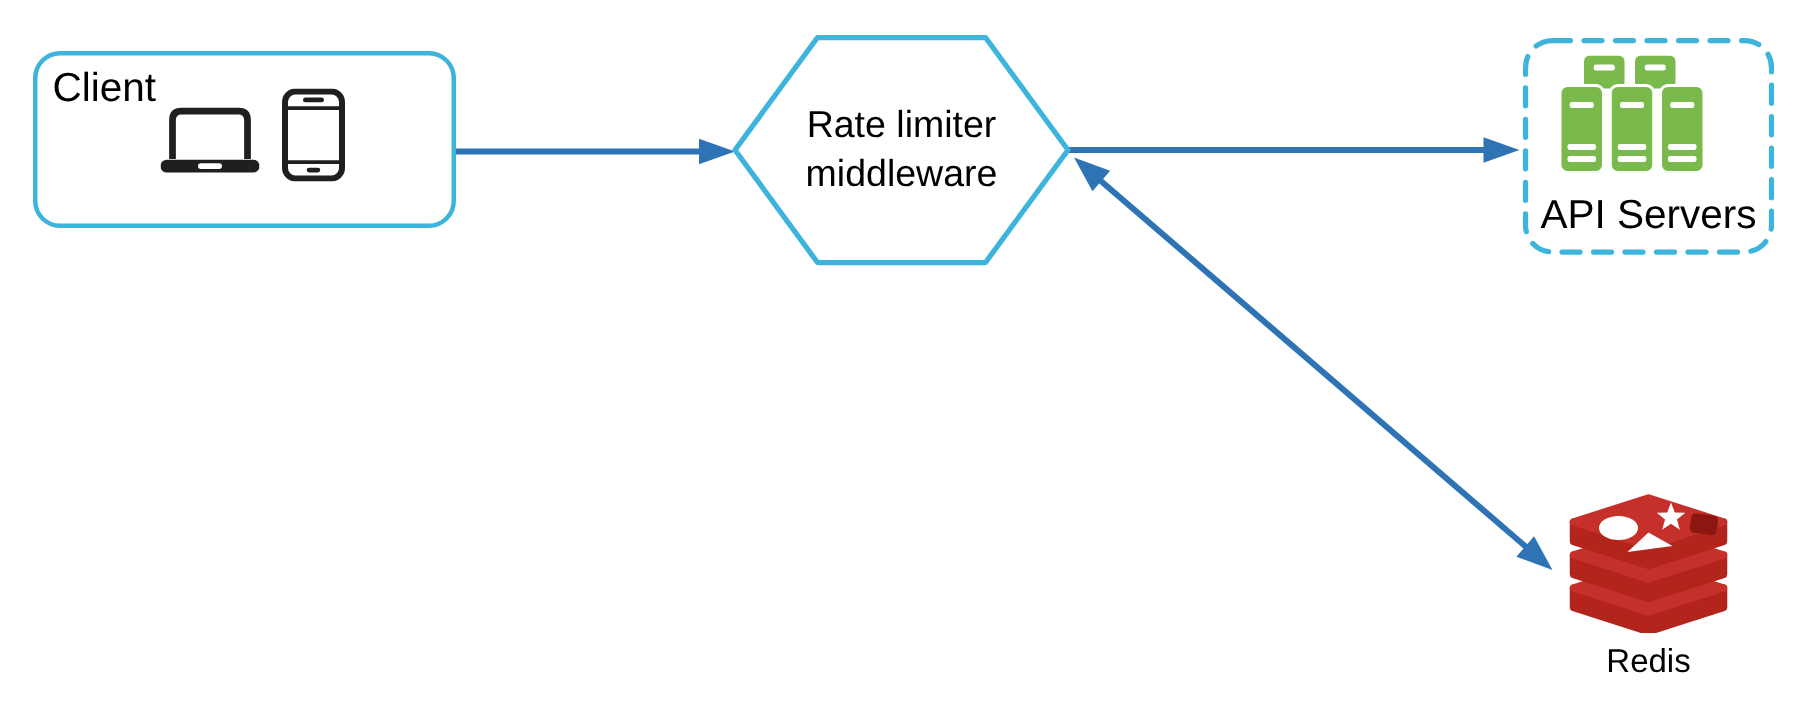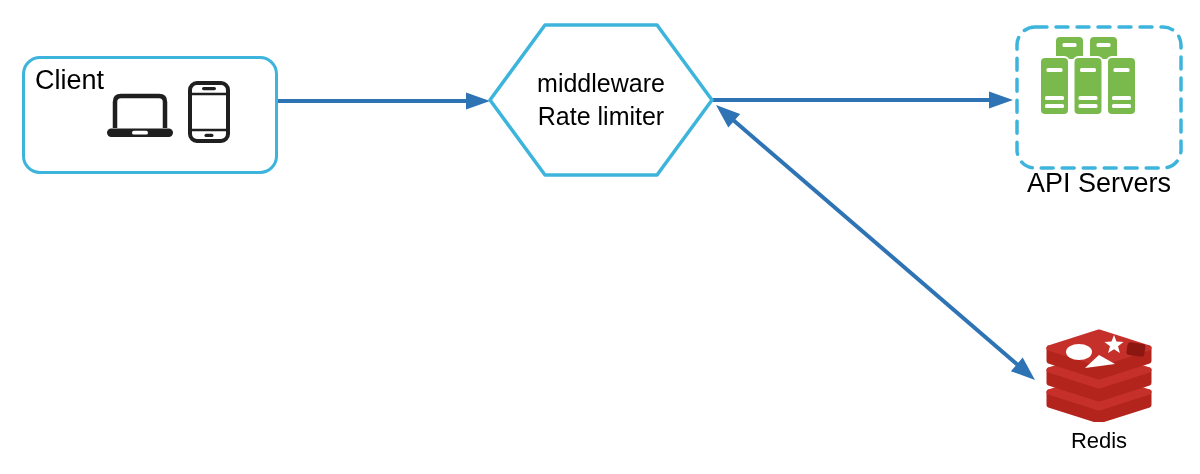--- a/index.html
+++ b/index.html
@@ -18,39 +18,39 @@
   .stroke-cyan{stroke:var(--node-border-cyan,#3CB4DC);}
   .fill-green{fill:var(--server-green,#7ABA4C);}
   .fill-white{fill:#FFFFFF;}
   .fill-red{fill:var(--redis-red,#C6302B);stroke:var(--redis-red,#C6302B);stroke-width:5;stroke-linejoin:round;}
   .fill-red-mid{fill:var(--redis-red-mid,#B3251C);stroke:var(--redis-red-mid,#B3251C);stroke-width:5;stroke-linejoin:round;}
   .fill-red-dark{fill:var(--redis-red-dark,#8C1710);}
   .stroke-black{stroke:var(--icon-black,#1F1F1F);}
   .fill-black{fill:var(--icon-black,#1F1F1F);}
 
   .client-box{
-    position:absolute;left:22px;top:56px;width:256px;height:118px;
+    position:absolute;left:22px;top:34px;width:282px;height:118px;
     box-sizing:border-box;border:3px solid var(--node-border-cyan,#3CB4DC);
     border-radius:18px;background:#fff;
   }
   .client-label{position:absolute;left:10px;top:6px;font-size:27px;}
   .laptop{position:absolute;left:82px;top:33px;}
   .phone{position:absolute;left:163px;top:22px;}
 
   .hexagon{position:absolute;left:486px;top:21px;width:230px;height:158px;}
   .hex-label{
     position:absolute;inset:0;display:flex;flex-direction:column;
     align-items:center;justify-content:center;
     font-size:25px;line-height:33px;text-align:center;
   }
 
   .api-box{position:absolute;left:1015px;top:25px;width:168px;height:145px;}
   .api-border{position:absolute;left:0;top:0;}
   .servers{position:absolute;left:25px;top:12px;}
-  .api-label{position:absolute;left:0;top:103px;width:100%;text-align:center;font-size:27px;margin-top:40px;}
+  .api-label{position:absolute;left:0;top:103px;width:100%;text-align:center;font-size:27px;}
 
   .redis-node{position:absolute;left:1038px;top:322px;width:122px;height:150px;}
   .redis-icon{position:absolute;left:3px;top:0;}
   .redis-label{position:absolute;left:0;top:106px;width:100%;text-align:center;font-size:22px;}
 </style>
 </head>
 <body>
 
 <div class="canvas">
 
@@ -84,22 +84,22 @@
       <line class="stroke-black" x1="3.5" y1="49" x2="38.5" y2="49" stroke-width="2.5"></line>
       <rect class="fill-black" x="16.5" y="52.8" width="9" height="3.2" rx="1.6"></rect>
     </svg>
   </div>
 
   <div class="hexagon">
     <svg width="230" height="158" viewBox="0 0 230 158">
       <polygon class="stroke-cyan" points="4,79 59,4 171,4 226,79 171,154 59,154" fill="#FFFFFF" stroke-width="3.5" stroke-linejoin="round"></polygon>
     </svg>
     <div class="hex-label">
+      <span>Rate limiter</span>
       <span>middleware</span>
-      <span>Rate limiter</span>
     </div>
   </div>
 
   <div class="api-box">
     <svg class="api-border" width="168" height="145" viewBox="0 0 168 145">
       <rect class="stroke-cyan" x="2" y="2" width="164" height="141" rx="18" fill="none" stroke-width="3.5" stroke-dasharray="12 9" stroke-linecap="round"></rect>
     </svg>
     <svg class="servers" width="96" height="78" viewBox="0 0 96 78">
       <rect class="fill-green" x="16" y="0" width="27" height="22" rx="4"></rect>
       <rect class="fill-white" x="22.5" y="6" width="14" height="4" rx="1.5"></rect>

